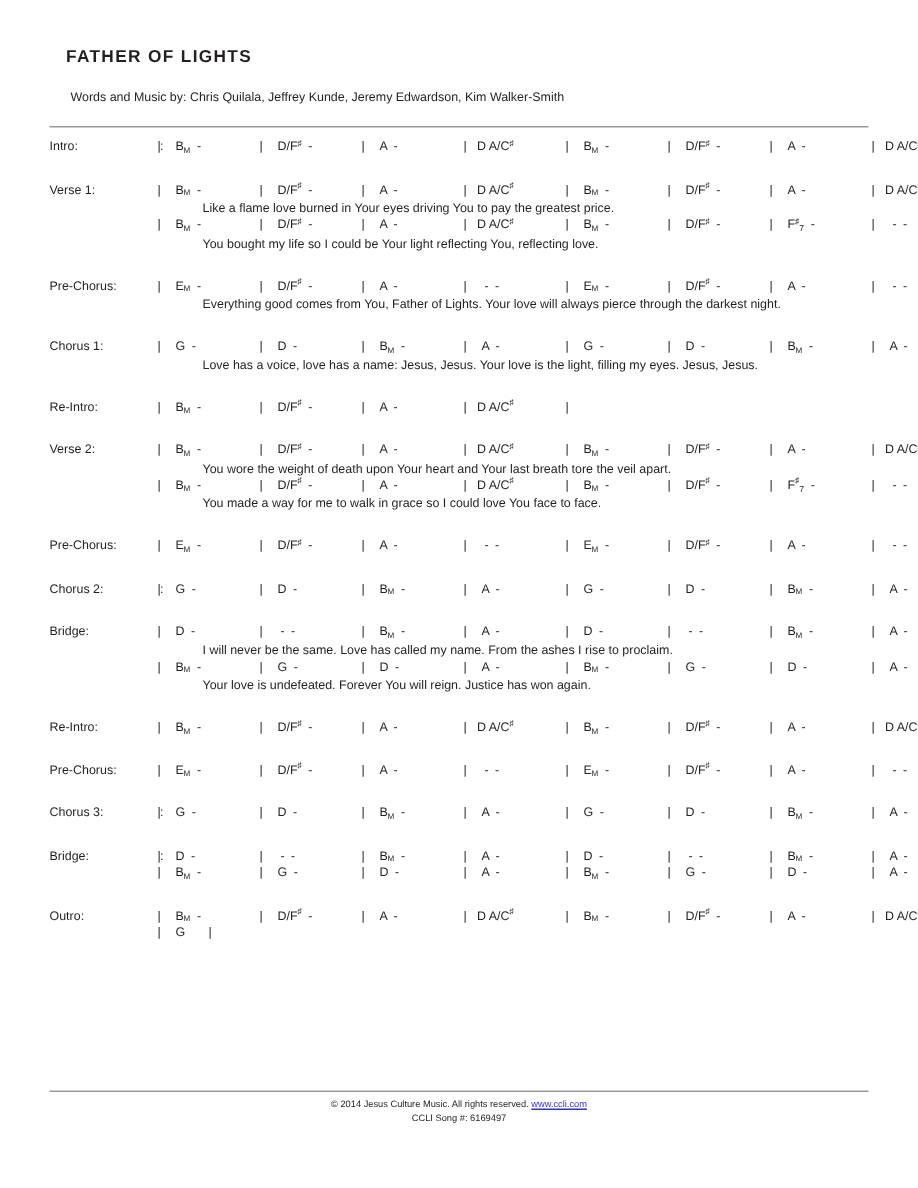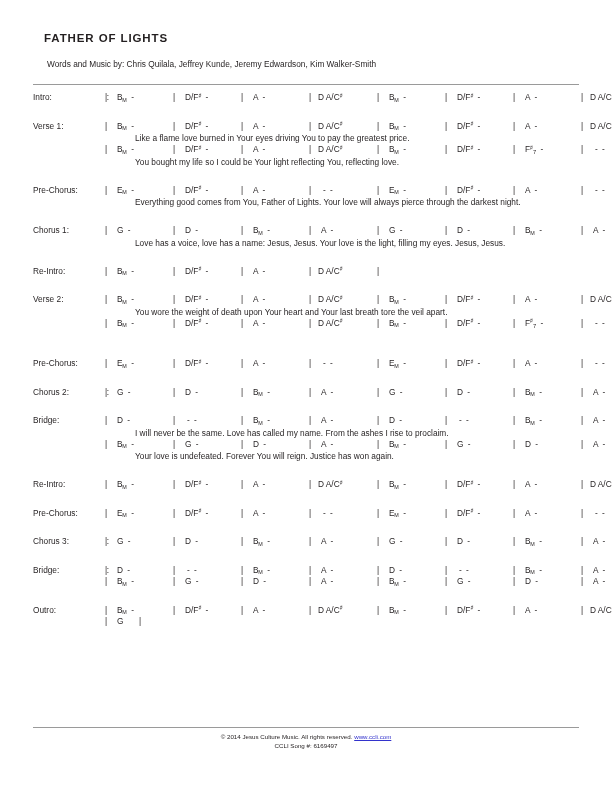--- a/index.html
+++ b/index.html
@@ -144,20 +144,21 @@
         <div class="sec-lines">
           <div class="chordline"><span class="m"><span class="bar">|</span><span class="chords">B<sub class="qual">M</sub> <span class="dash">-</span></span></span><span class="m"><span class="bar">|</span><span class="chords">D/F<sup class="sharp">♯</sup> <span class="dash">-</span></span></span><span class="m"><span class="bar">|</span><span class="chords">A <span class="dash">-</span></span></span><span class="m"><span class="bar">|</span><span class="chords two">D A/C<sup class="sharp">♯</sup></span></span><span class="endbar">|</span></div>
         </div>
       </div>
       <div class="section" style="top: 294px;">
         <div class="sec-label">Verse 2:</div>
         <div class="sec-lines">
           <div class="chordline"><span class="m"><span class="bar">|</span><span class="chords">B<sub class="qual">M</sub> <span class="dash">-</span></span></span><span class="m"><span class="bar">|</span><span class="chords">D/F<sup class="sharp">♯</sup> <span class="dash">-</span></span></span><span class="m"><span class="bar">|</span><span class="chords">A <span class="dash">-</span></span></span><span class="m"><span class="bar">|</span><span class="chords two">D A/C<sup class="sharp">♯</sup></span></span><span class="m"><span class="bar">|</span><span class="chords">B<sub class="qual">M</sub> <span class="dash">-</span></span></span><span class="m"><span class="bar">|</span><span class="chords">D/F<sup class="sharp">♯</sup> <span class="dash">-</span></span></span><span class="m"><span class="bar">|</span><span class="chords">A <span class="dash">-</span></span></span><span class="m"><span class="bar">|</span><span class="chords two">D A/C<sup class="sharp">♯</sup></span></span></div>
           <div class="lyricline">You wore the weight of death upon Your heart and Your last breath tore the veil apart.</div>
           <div class="chordline"><span class="m"><span class="bar">|</span><span class="chords">B<sub class="qual">M</sub> <span class="dash">-</span></span></span><span class="m"><span class="bar">|</span><span class="chords">D/F<sup class="sharp">♯</sup> <span class="dash">-</span></span></span><span class="m"><span class="bar">|</span><span class="chords">A <span class="dash">-</span></span></span><span class="m"><span class="bar">|</span><span class="chords two">D A/C<sup class="sharp">♯</sup></span></span><span class="m"><span class="bar">|</span><span class="chords">B<sub class="qual">M</sub> <span class="dash">-</span></span></span><span class="m"><span class="bar">|</span><span class="chords">D/F<sup class="sharp">♯</sup> <span class="dash">-</span></span></span><span class="m"><span class="bar">|</span><span class="chords">F<sup class="sharp">♯</sup><sub class="sev">7</sub> <span class="dash">-</span></span></span><span class="m"><span class="bar">|</span><span class="chords"><span class="dash">-</span> <span class="dash">-</span></span></span></div>
+          <div class="lyricline">You made a way for me to walk in grace so I could love You face to face.</div>
         </div>
       </div>
       <div class="section" style="top: 358px;">
         <div class="sec-label">Pre-Chorus:</div>
         <div class="sec-lines">
           <div class="chordline"><span class="m"><span class="bar">|</span><span class="chords">E<sub class="qual">M</sub> <span class="dash">-</span></span></span><span class="m"><span class="bar">|</span><span class="chords">D/F<sup class="sharp">♯</sup> <span class="dash">-</span></span></span><span class="m"><span class="bar">|</span><span class="chords">A <span class="dash">-</span></span></span><span class="m"><span class="bar">|</span><span class="chords"><span class="dash">-</span> <span class="dash">-</span></span></span><span class="m"><span class="bar">|</span><span class="chords">E<sub class="qual">M</sub> <span class="dash">-</span></span></span><span class="m"><span class="bar">|</span><span class="chords">D/F<sup class="sharp">♯</sup> <span class="dash">-</span></span></span><span class="m"><span class="bar">|</span><span class="chords">A <span class="dash">-</span></span></span><span class="m"><span class="bar">|</span><span class="chords"><span class="dash">-</span> <span class="dash">-</span></span></span></div>
         </div>
       </div>
       <div class="section" style="top: 386.5px;">
         <div class="sec-label">Chorus 2:</div>

